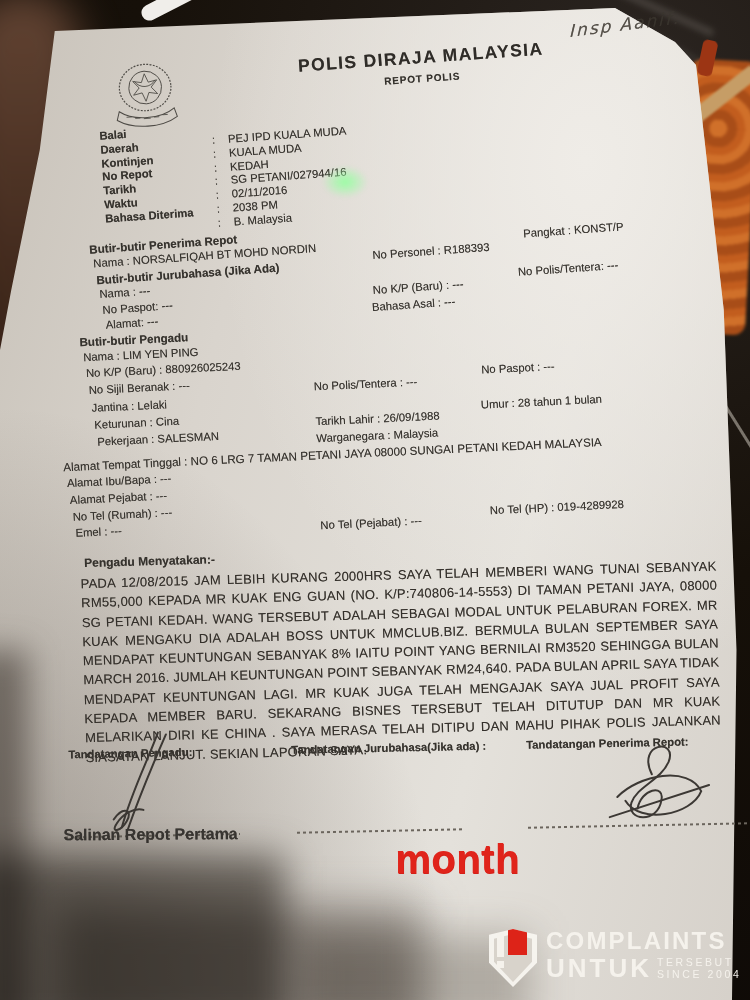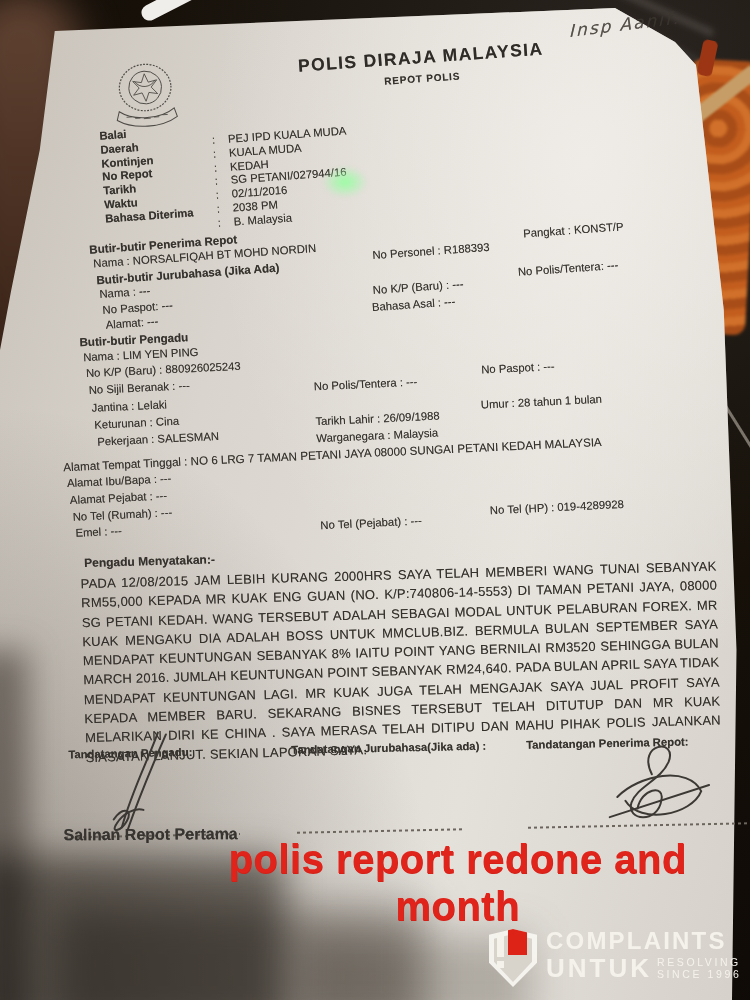--- a/index.html
+++ b/index.html
@@ -205,32 +205,31 @@
 
   <div class="abs glare"></div>
   <div class="abs sh sh3"></div>
   <div class="abs sh sh1"></div>
   <div class="abs sh sh2"></div>
   <div class="abs sh sh4"></div>
 
   <div class="abs t hand">Insp Aanif.</div>
 
   <div class="abs caption">
-    <div>polis report redone and</div>
     <div>month</div>
   </div>
 
   <div class="abs logo">
     <div class="shield">
       <div class="inner"></div>
       <div class="red"></div>
       <div class="bang"></div>
       <div class="bangdot"></div>
     </div>
     <div class="lg1">COMPLAINTS</div>
     <div class="lg2">UNTUK</div>
     <div class="lg3">
-      <div>RESOLVING</div>
-      <div>SINCE 1996</div>
+      <div>TERSEBUT</div>
+      <div>SINCE 2004</div>
     </div>
   </div>
 
 </div>
 
 </body></html>

